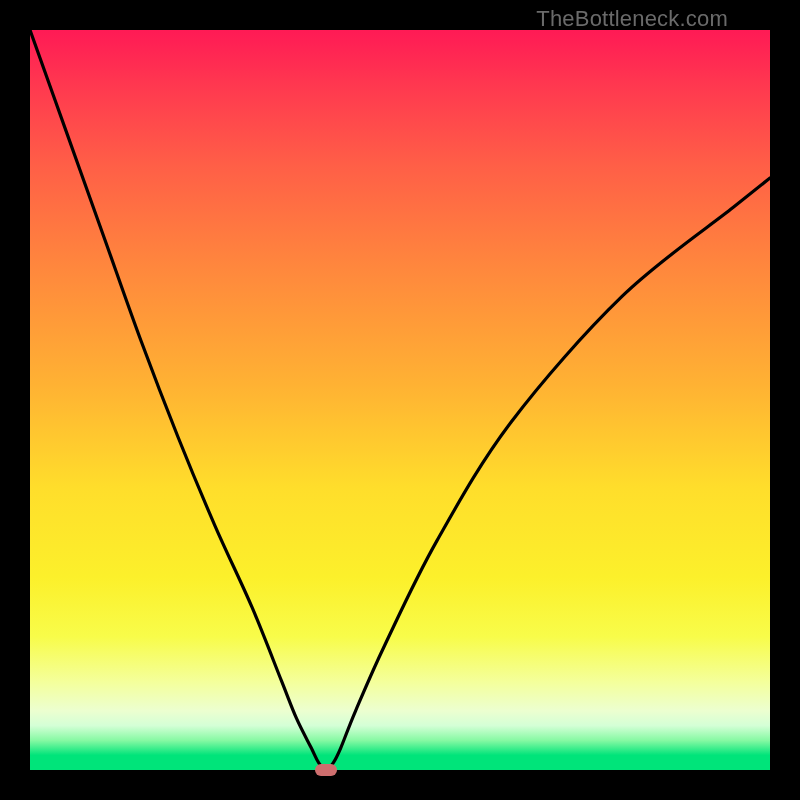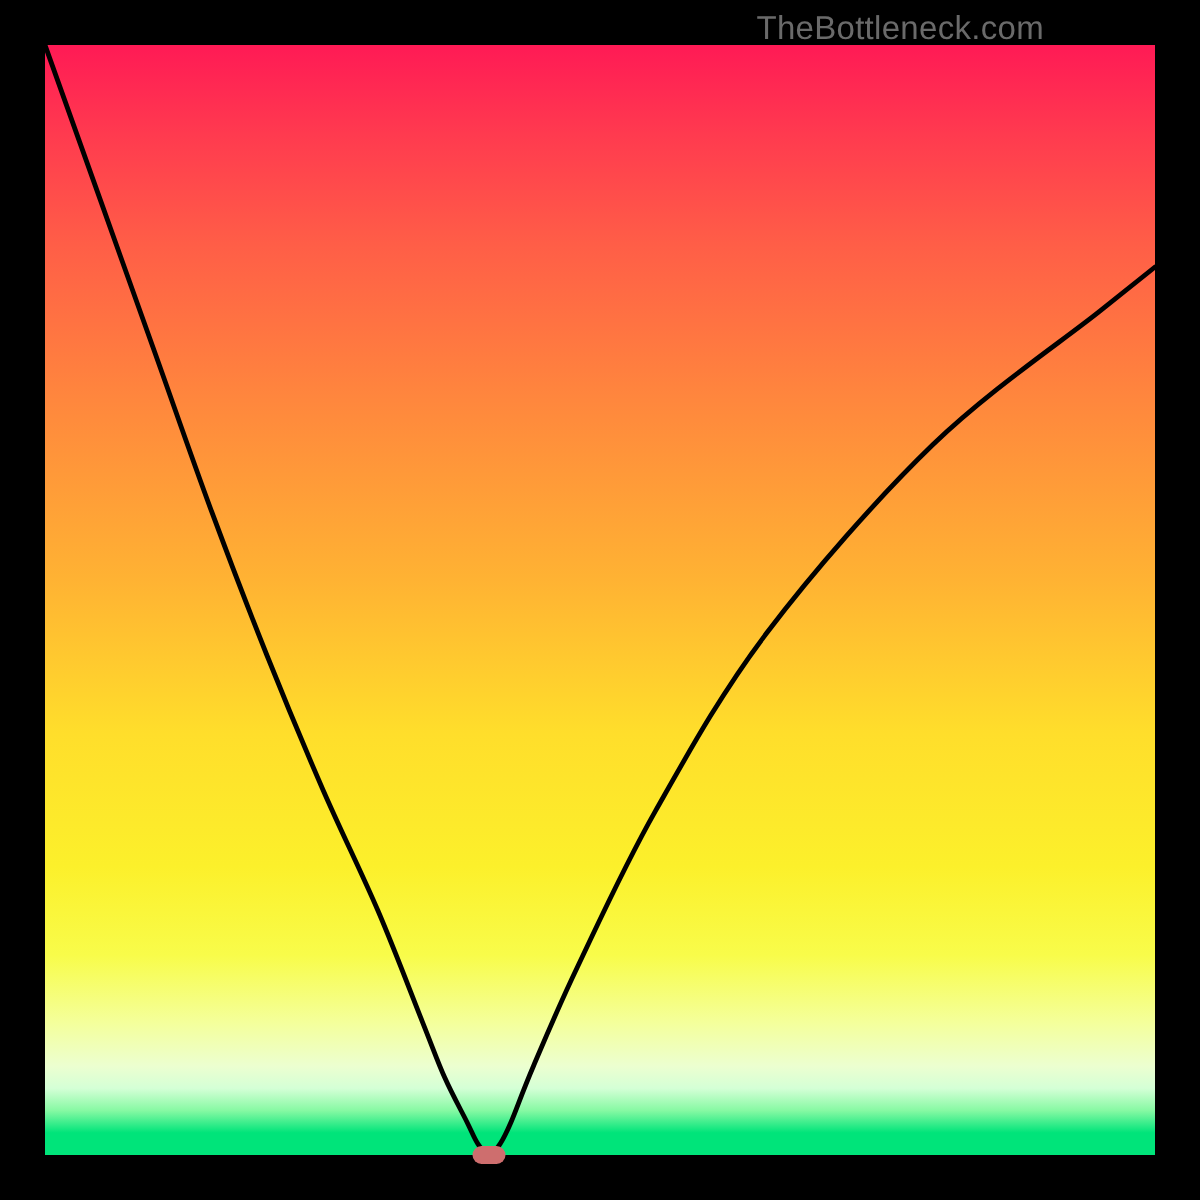--- a/index.html
+++ b/index.html
@@ -11,20 +11,21 @@
     overflow: hidden;
     font-family: Arial, Helvetica, sans-serif;
   }
   .frame {
     position: absolute;
     left: 0;
     top: 0;
     width: 712px;
     height: 800px;
     background: #000;
+    padding-left: 32px;
   }
   .plot-area {
     position: absolute;
     left: 30px;
     top: 30px;
     width: 740px;
     height: 740px;
   }
   .gradient-bg {
     position: absolute;

